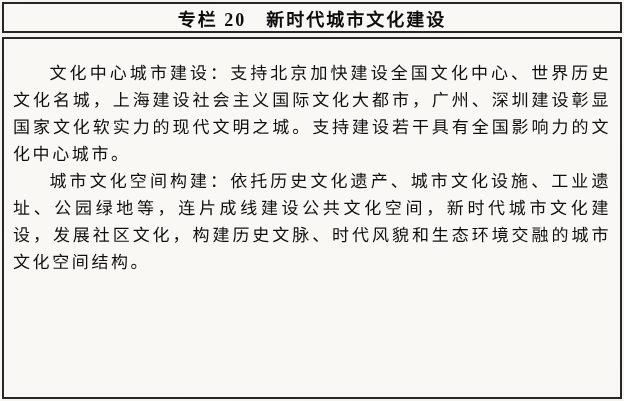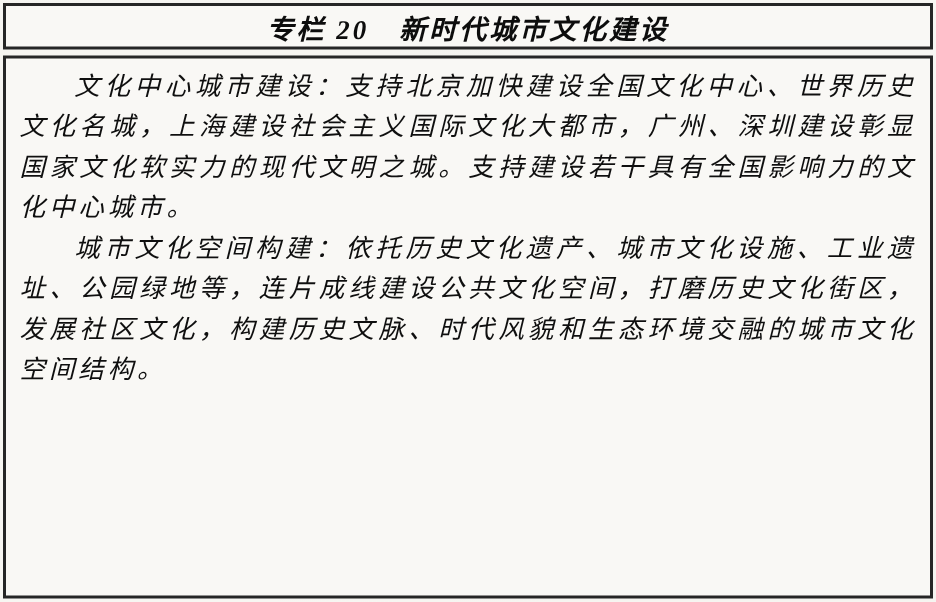--- a/index.html
+++ b/index.html
@@ -16,21 +16,20 @@
   }
   .page {
     position: relative;
     width: 624px;
     height: 401px;
     box-sizing: border-box;
     background:
       radial-gradient(ellipse at 20% 30%, rgba(0,0,0,0.015), transparent 60%),
       radial-gradient(ellipse at 80% 70%, rgba(0,0,0,0.02), transparent 60%),
       #f7f6f2;
-    font-style: italic;
   }
   .title-box {
     position: absolute;
     left: 2px;
     top: 2px;
     width: 620px;
     height: 31px;
     box-sizing: border-box;
     border: 2px solid #262626;
     background: #f9f8f5;
@@ -47,21 +46,21 @@
   }
   .body-box {
     position: absolute;
     left: 2px;
     top: 37px;
     width: 620px;
     height: 362px;
     box-sizing: border-box;
     border: 2px solid #262626;
     background: #f9f8f5;
-    padding: 5px 9px 4px 9px;
+    padding: 21px 9px 4px 9px;
     overflow: hidden;
   }
   .body-box p {
     margin: 0;
     font-size: 17px;
     line-height: 27px;
     letter-spacing: 2.6px;
     text-align: justify;
     text-justify: inter-ideograph;
     text-indent: 2.15em;
@@ -72,16 +71,16 @@
 <body>
 
 <div class="page">
 
   <div class="title-box">
     <span class="title-text">专栏 20　新时代城市文化建设</span>
   </div>
 
   <div class="body-box">
     <p>文化中心城市建设：支持北京加快建设全国文化中心、世界历史文化名城，上海建设社会主义国际文化大都市，广州、深圳建设彰显国家文化软实力的现代文明之城。支持建设若干具有全国影响力的文化中心城市。</p>
-    <p>城市文化空间构建：依托历史文化遗产、城市文化设施、工业遗址、公园绿地等，连片成线建设公共文化空间，打磨历史文化街区，发展社区文化，构建历史文脉、时代风貌和生态环境交融的城市文化空间结构。</p>
+    <p>城市文化空间构建：依托历史文化遗产、城市文化设施、工业遗址、公园绿地等，连片成线建设公共文化空间，新时代城市文化建设，发展社区文化，构建历史文脉、时代风貌和生态环境交融的城市文化空间结构。</p>
   </div>
 
 </div>
 
 </body></html>

